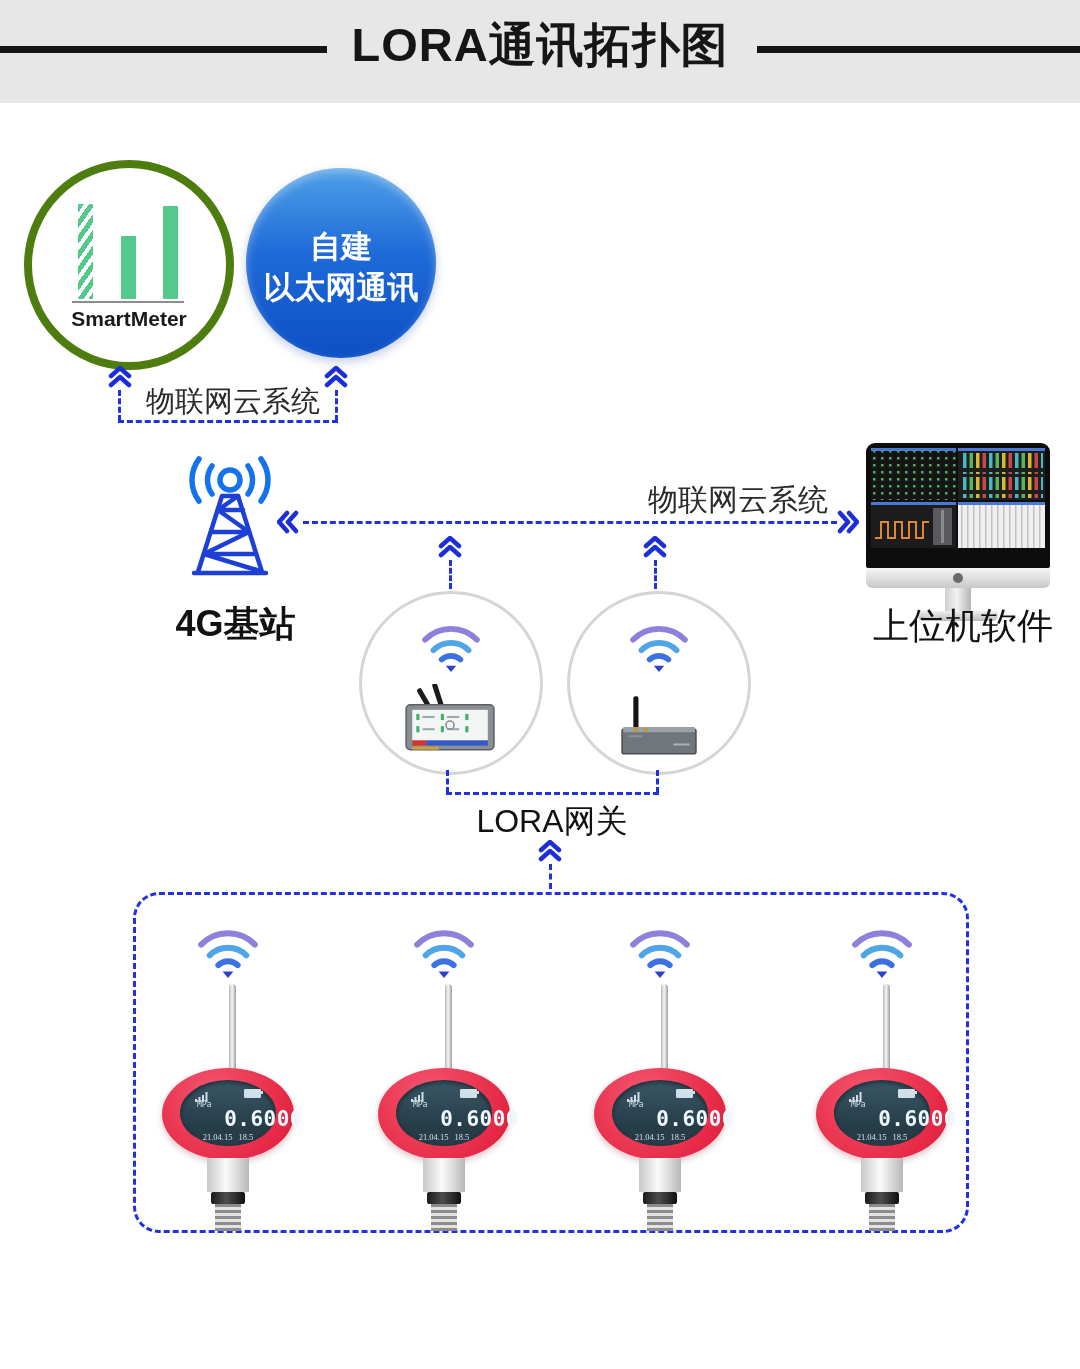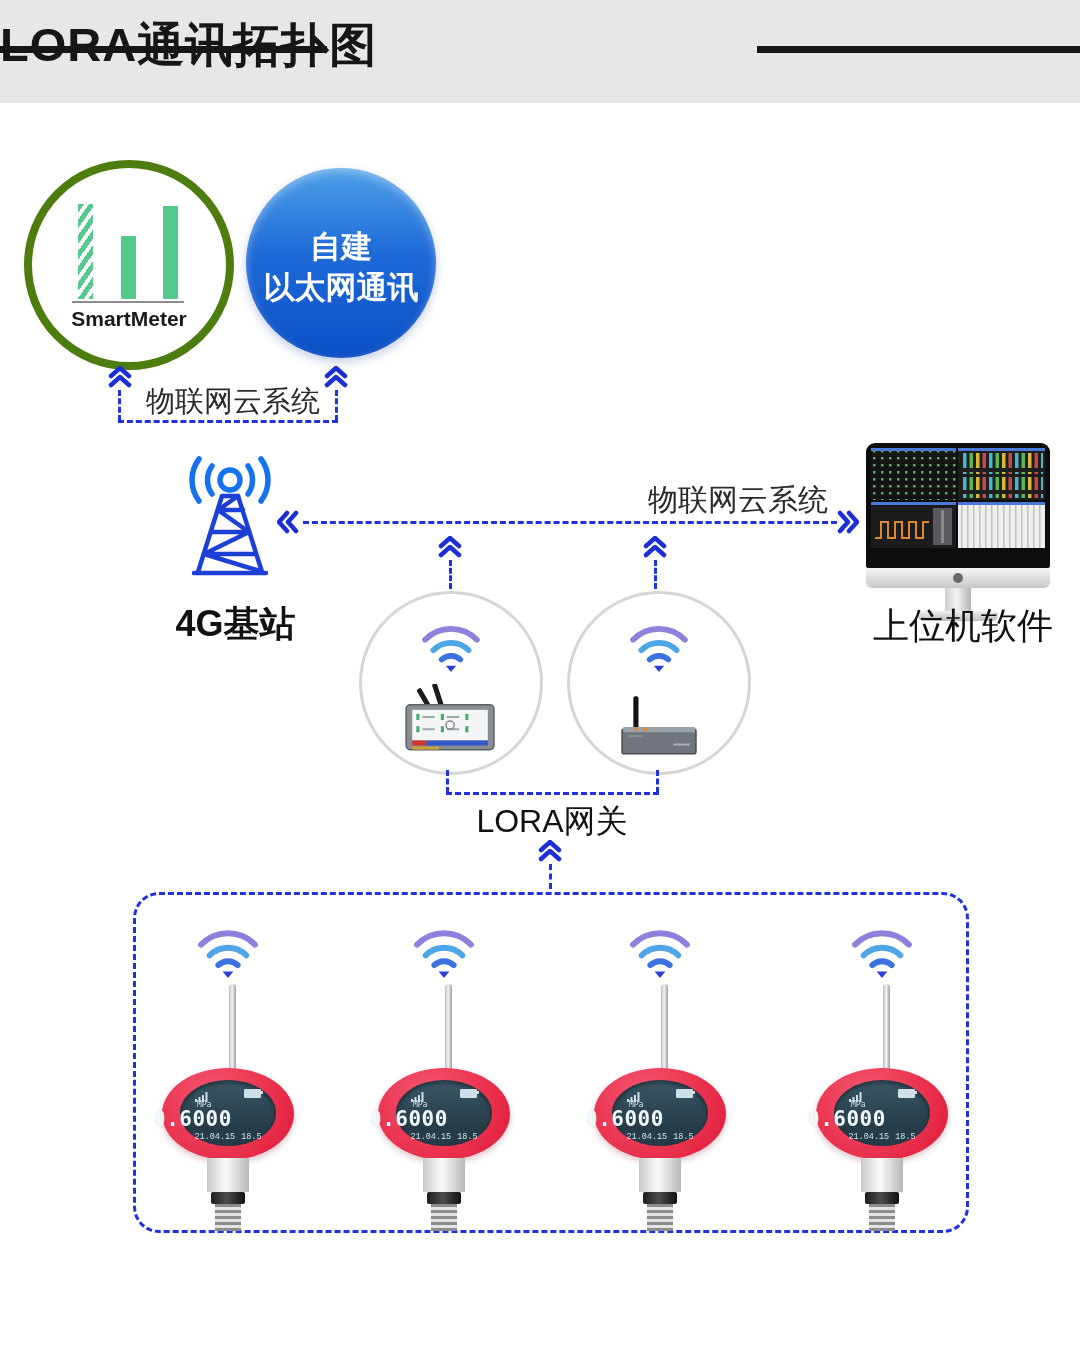--- a/index.html
+++ b/index.html
@@ -1,20 +1,20 @@
 <!DOCTYPE html>
 <html><head>
 <meta charset="utf-8">
 <style>
   html,body{margin:0;padding:0;background:#fff;}
   .canvas{position:relative;width:1080px;height:1369px;background:#ffffff;
           font-family:"Liberation Sans",sans-serif;overflow:hidden;}
   
   .header-band{position:absolute;left:0;top:0;width:1080px;height:103px;background:#e7e7e7;}
-  .title{position:absolute;left:0;top:14px;width:1080px;text-align:left;
+  .title{position:absolute;left:0;top:14px;width:1080px;text-align:center;
          font-size:47px;font-weight:bold;color:#161616;letter-spacing:1px;}
   .hrule{position:absolute;top:46px;height:7px;background:#161616;}
   .hrule.left{left:0;width:327px;}
   .hrule.right{left:757px;width:323px;}
   
   .circle{position:absolute;border-radius:50%;background:#fff;}
   .sm-circle{left:24px;top:160px;width:194px;height:194px;border:8px solid #4d7c0f;}
   .bar{position:absolute;width:15px;background:#53ca8b;border-radius:1px;}
   .bar.striped{background:repeating-linear-gradient(125deg,#53ca8b 0 5px,#ffffff 5px 9px);}
   .bar.b1{left:46px;top:36px;height:95px;}
@@ -68,25 +68,25 @@
          background:radial-gradient(circle at 38% 30%,#f4566f,#e62845 72%,#d01f3a 100%);
          box-shadow:0 3px 6px rgba(120,20,40,.25);}
   .lcd{position:absolute;left:27px;top:158px;width:96px;height:66px;border-radius:50%;
        background:linear-gradient(#3a5766,#263d49 70%);box-shadow:inset 0 2px 5px rgba(0,0,0,.5);}
   .lcd-status{position:absolute;left:42px;top:166px;width:66px;height:10px;}
   .lcd-batt{position:absolute;right:0;top:1px;width:15px;height:7px;border:1px solid #cfe0e8;
             border-radius:1px;background:#cfe0e8;}
   .lcd-batt::after{content:"";position:absolute;right:-3px;top:1px;width:2px;height:3px;background:#cfe0e8;}
   .lcd-unit{position:absolute;left:44px;top:178px;font-size:8px;color:#cfe0e8;
             font-family:"DejaVu Sans Mono",monospace;}
-  .lcd-read{position:absolute;left:0;top:185px;width:150px;text-align:left;
+  .lcd-read{position:absolute;left:0;top:185px;width:150px;text-align:right;
             font-family:"DejaVu Sans Mono",monospace;font-weight:bold;font-size:21px;
             letter-spacing:.5px;color:#eef7fb;}
   .lcd-dt{position:absolute;left:0;top:210px;width:150px;text-align:center;
-          font-family:Liberation Mono, monospace;font-size:8.5px;color:#cfe0e8;}
+          font-family:Liberation Serif, serif;font-size:8.5px;color:#cfe0e8;}
   .lcd-dt span{margin:0 3px;}
   .stem{position:absolute;left:54px;top:236px;width:42px;height:34px;
         background:linear-gradient(90deg,#c8c8c8,#fbfbfb 45%,#b8b8b8);}
   .nut{position:absolute;left:58px;top:270px;width:34px;height:12px;border-radius:2px;
        background:linear-gradient(90deg,#1b1b1b,#4d4d4d 45%,#101010);}
   .thread{position:absolute;left:62px;top:282px;width:26px;height:27px;
           background:repeating-linear-gradient(180deg,#8c8c8c 0 3px,#e3e3e3 3px 6px);}
   .meters-label{position:absolute;left:350px;top:1254px;width:400px;text-align:center;
                 font-size:38px;font-weight:500;color:#111;}
 </style>

